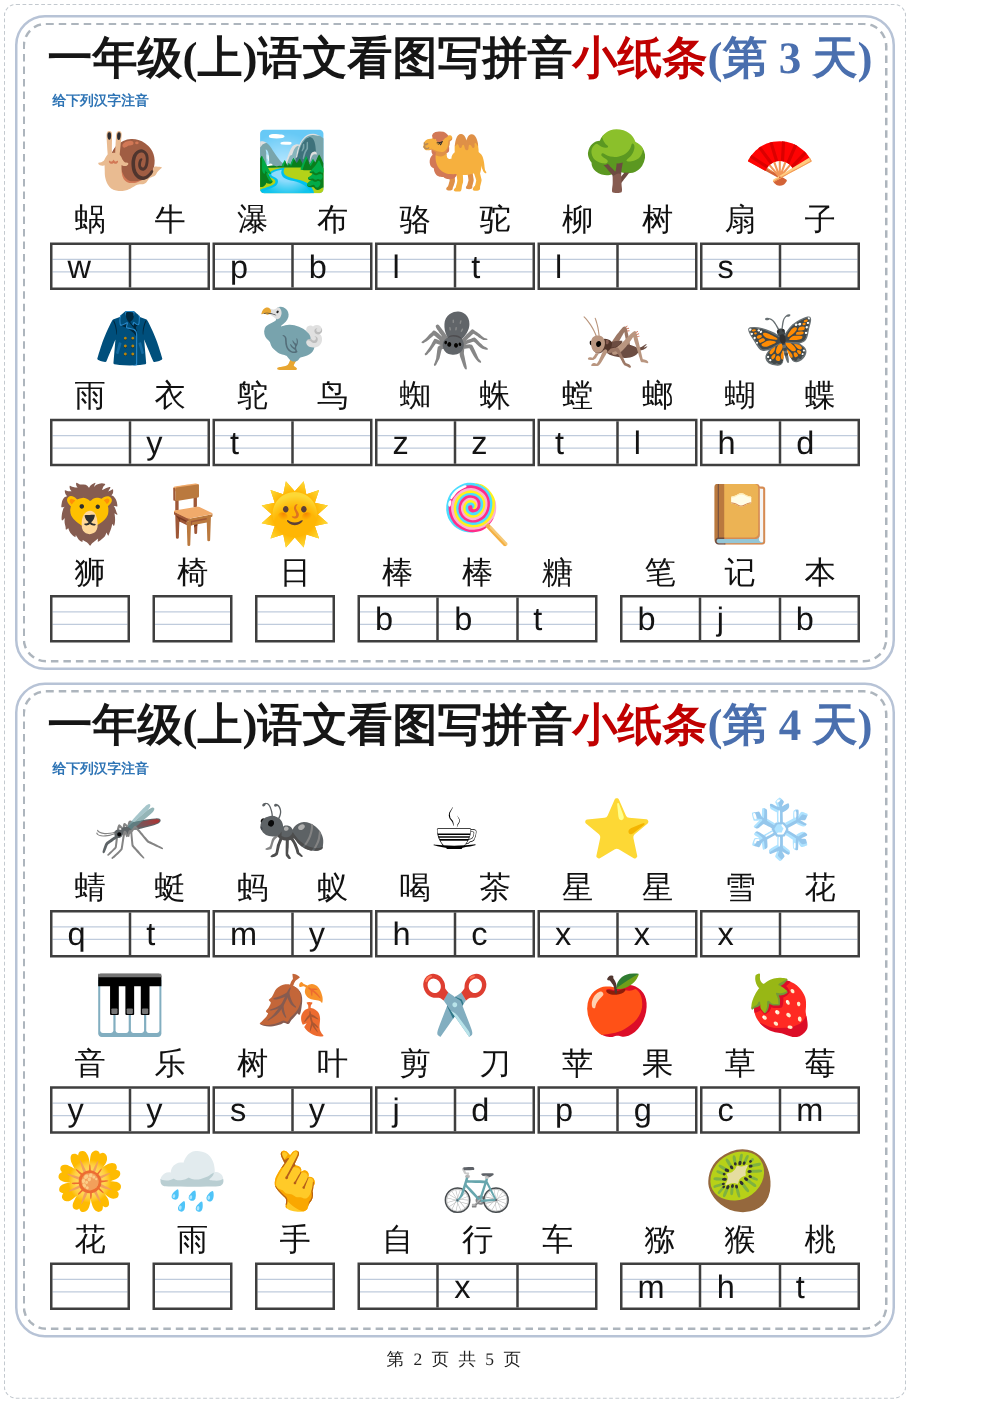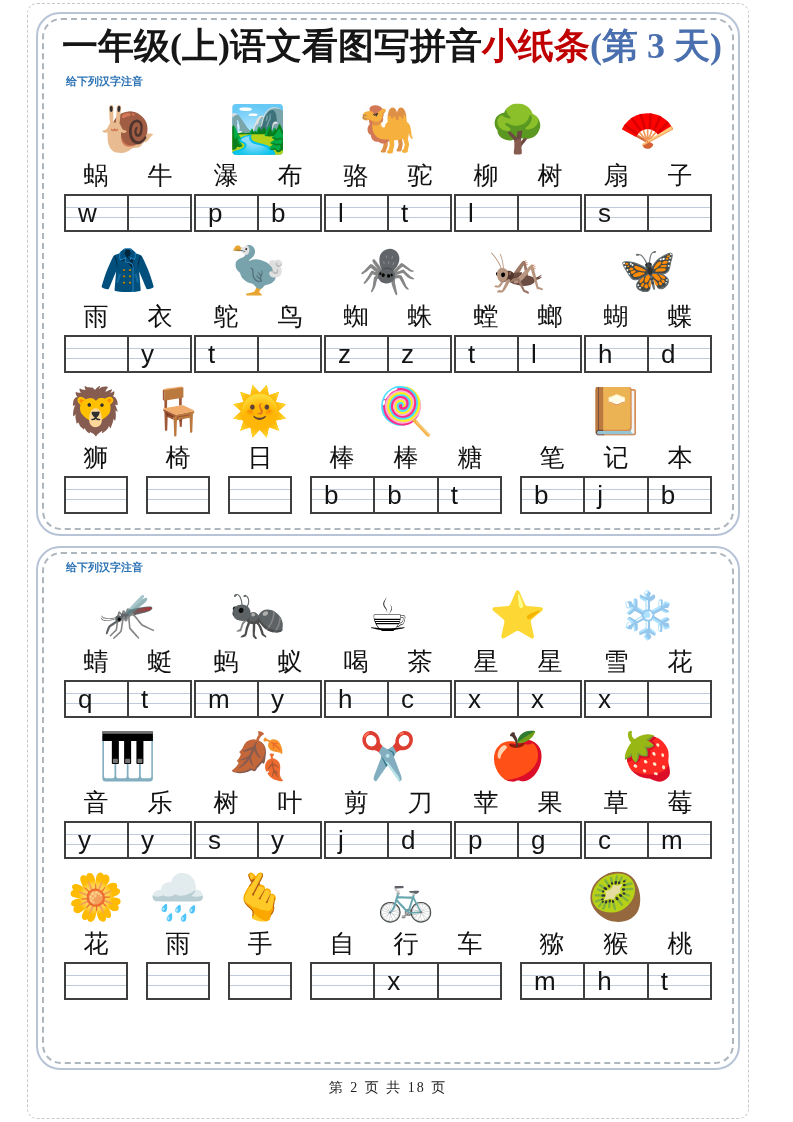--- a/index.html
+++ b/index.html
@@ -1,17 +1,17 @@
 <!DOCTYPE html>
 <html><head>
 <meta charset="utf-8">
 <style>
   html,body{margin:0;padding:0;background:#ffffff;}
   .sheet{position:relative;width:728px;height:1122px;background:#fff;overflow:hidden;
-         font-family:"Liberation Sans","DejaVu Sans",sans-serif;margin-left:24px;}
+         font-family:"Liberation Sans","DejaVu Sans",sans-serif;}
   .page-dash{position:absolute;inset:3px;border:1px dashed #c3c9cf;border-radius:10px;pointer-events:none;}
   .panel{position:relative;margin:12px 12px 0 12px;height:524px;box-sizing:border-box;
          border:2px solid #b7c3d6;border-radius:24px;padding:8px 24px 10px 24px;background:#fff;}
   .panel + .panel{margin-top:10px;}
   .panel::before{content:"";position:absolute;inset:4px;border:2px dashed #adb5bd;border-radius:19px;pointer-events:none;}
   .title{text-align:center;font-family:"Liberation Serif","DejaVu Serif",serif;
          font-weight:bold;font-size:36px;line-height:48px;white-space:nowrap;color:#161616;}
   .title .tr{color:#c00000;}
   .title .tl{color:#4a6fae;}
   .subtitle{color:#2e74b5;font-weight:bold;font-size:11px;line-height:20px;margin:1px 0 0 4px;}
@@ -205,20 +205,21 @@
             </div>
             <div class="pbox">
               <span class="cell">b</span>
               <span class="cell">j</span>
               <span class="cell">b</span>
             </div>
           </div>
         </div>
       </section>
       <section class="panel">
+        <div class="title"><span class="tb">一年级(上)语文看图写拼音</span><span class="tr">小纸条</span><span class="tl">(第 4 天)</span></div>
         <div class="subtitle">给下列汉字注音</div>
         <div class="prow">
           <div class="item w2">
             <div class="icon">🦟</div>
             <div class="word">
               <span class="wchar">蜻</span>
               <span class="wchar">蜓</span>
             </div>
             <div class="pbox">
               <span class="cell">q</span>
@@ -377,14 +378,14 @@
             </div>
             <div class="pbox">
               <span class="cell">m</span>
               <span class="cell">h</span>
               <span class="cell">t</span>
             </div>
           </div>
         </div>
       </section>
     </div>
-  <div class="footer">第 2 页  共 18 页</div>
+  <div class="footer">第 2 页  共 5 页</div>
 </div>
 
 </body></html>

